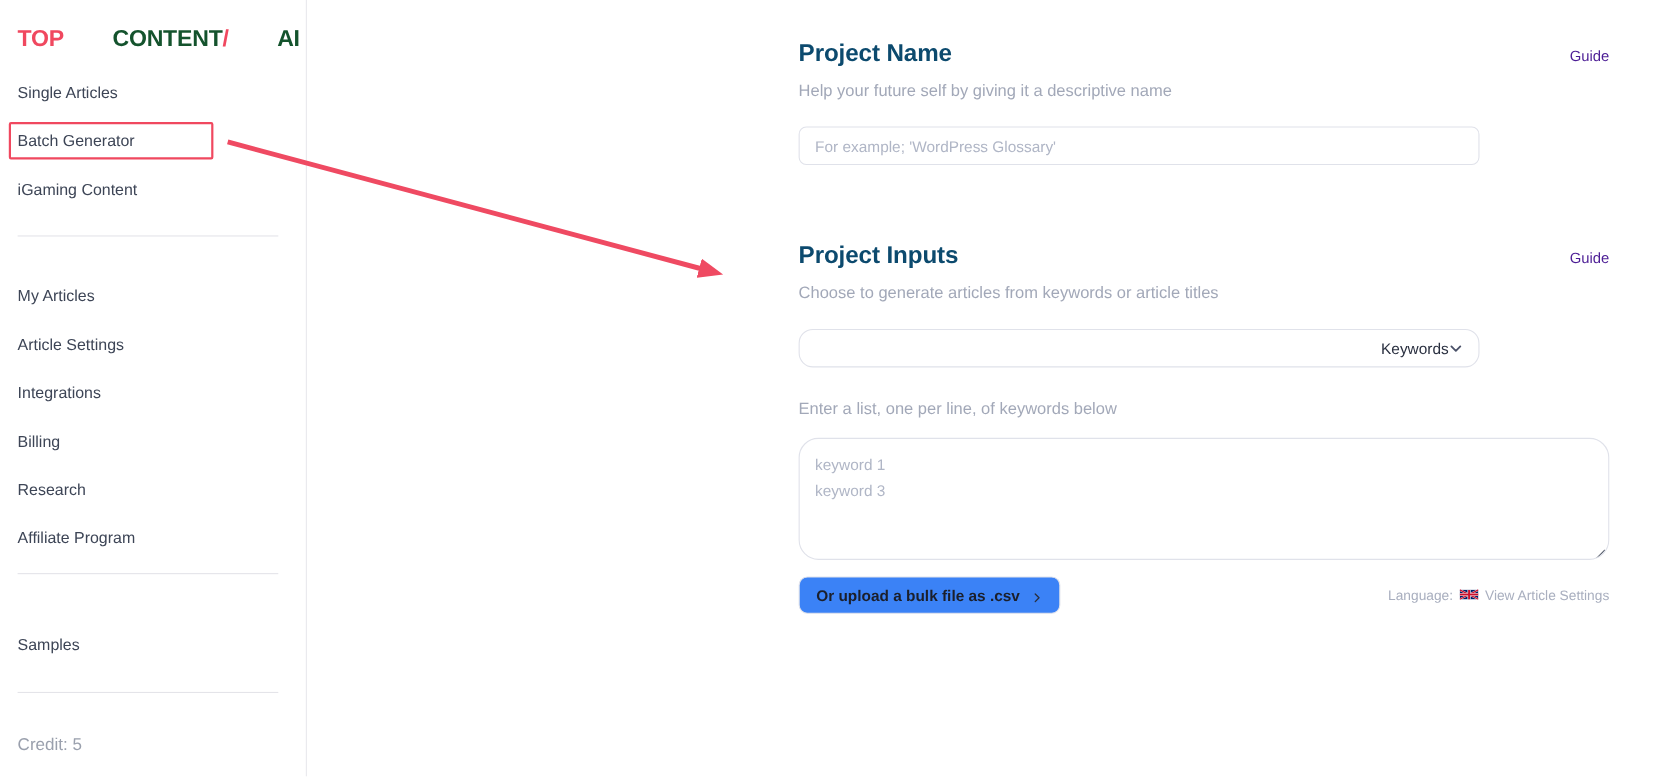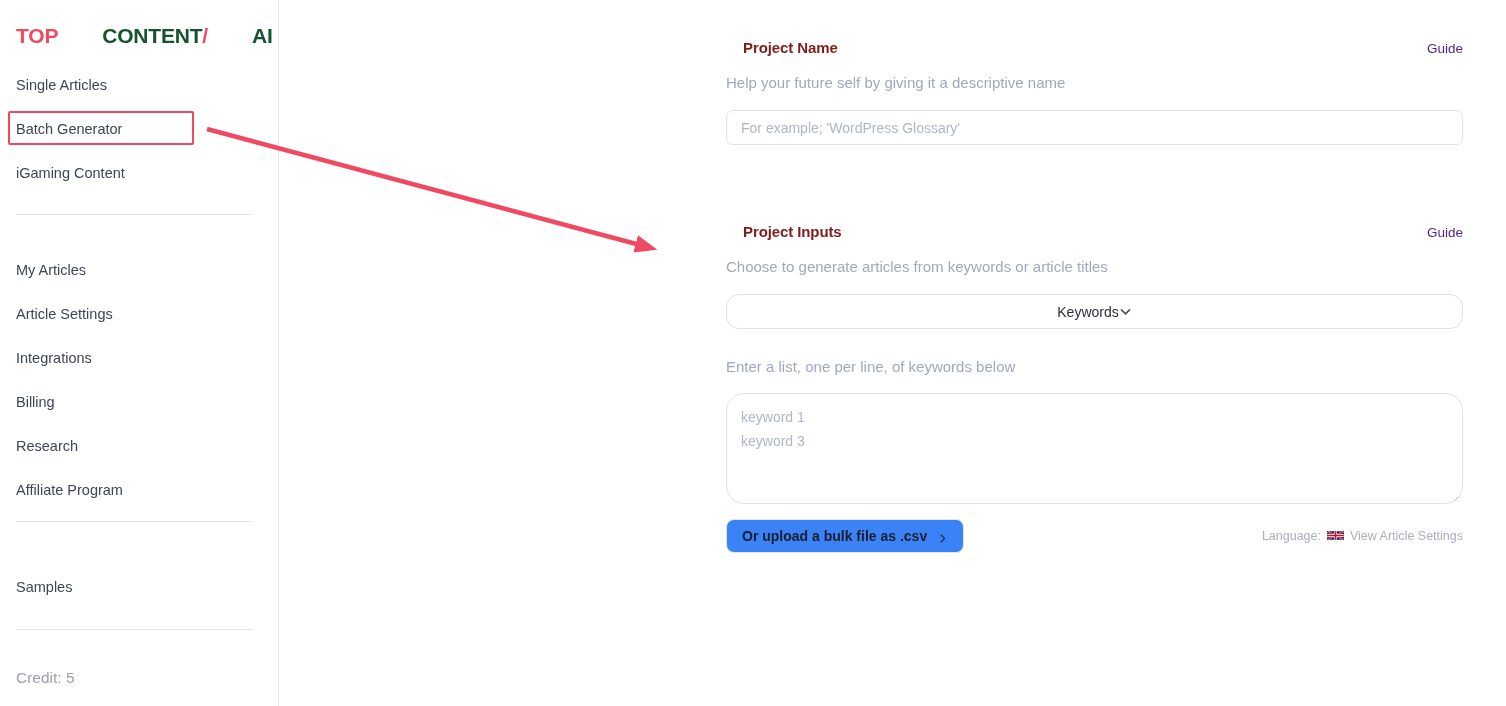--- a/index.html
+++ b/index.html
@@ -87,59 +87,58 @@
   }
 
   .section-head {
     display: flex;
     align-items: baseline;
     justify-content: space-between;
     width: 737px;
   }
 
   .section-title {
-    font-size: 15px;
+    font-size: 22px;
     font-weight: 700;
-    color: #7f1d1d;
+    color: #0c4a6e;
     letter-spacing: -0.1px;
     line-height: 24px;
-    margin-left: 17px;
   }
 
   .guide-link {
     font-size: 13.5px;
     color: #4c1d95;
     cursor: pointer;
     line-height: 18px;
   }
 
   .section-sub {
     margin-top: 13px;
     font-size: 15px;
     color: #a2a8b8;
     line-height: 20px;
   }
 
   .field {
-    margin-top: 17px;
-    width: 737px;
+    margin-top: 22px;
+    width: 619px;
     height: 35px;
     border: 1px solid #e0e2ea;
     border-radius: 7px;
     background: #ffffff;
     display: flex;
     align-items: center;
     padding: 12px 14px;
     font-size: 14px;
   }
   .field .ph { color: #b0b6c6; }
   .field .val { color: #2a3040; }
 
   .select-field {
-    justify-content: center;
+    justify-content: flex-end;
     cursor: pointer;
     border-radius: 13px;
   }
 
   .chev-down {
     width: 13px;
     height: 13px;
     flex: 0 0 auto;
   }
 

